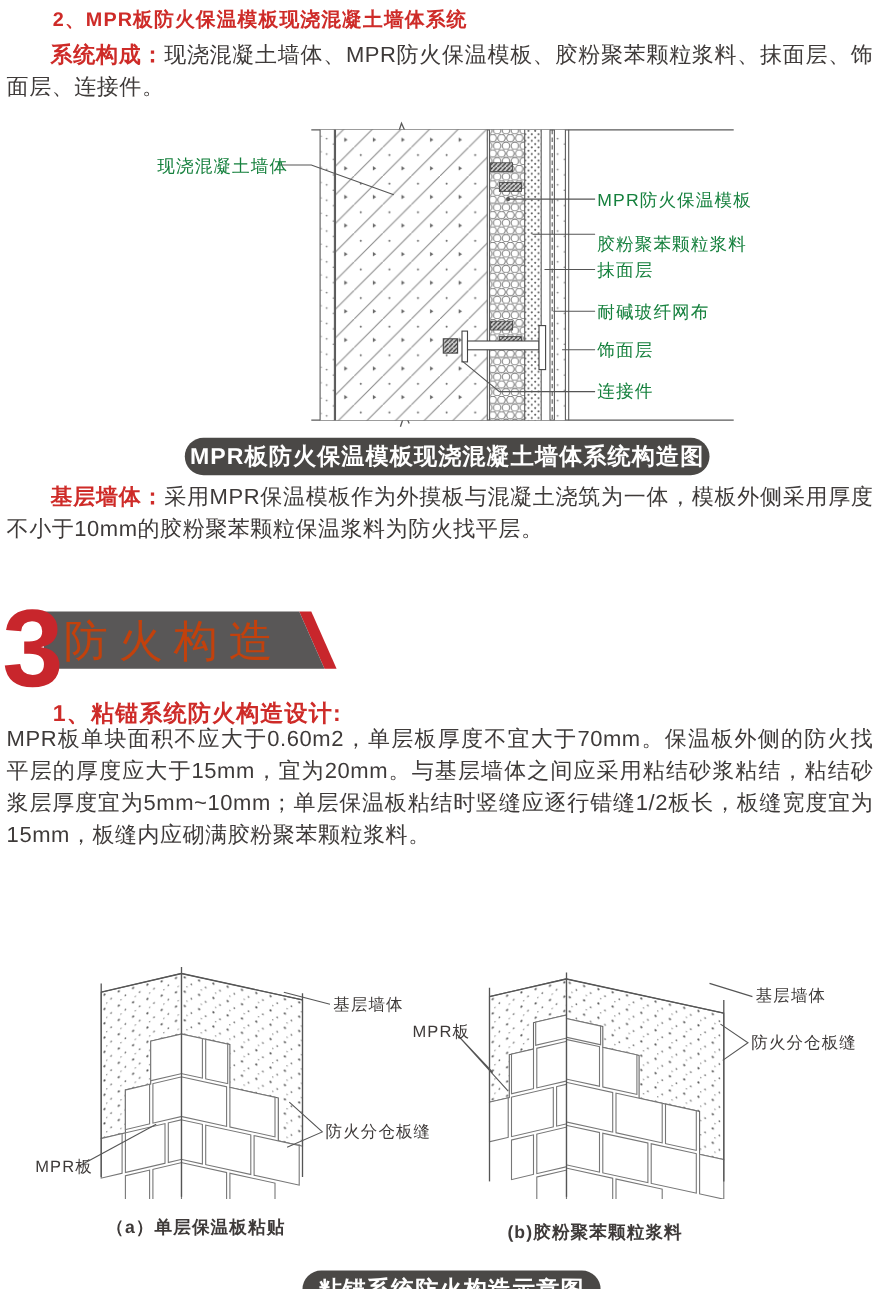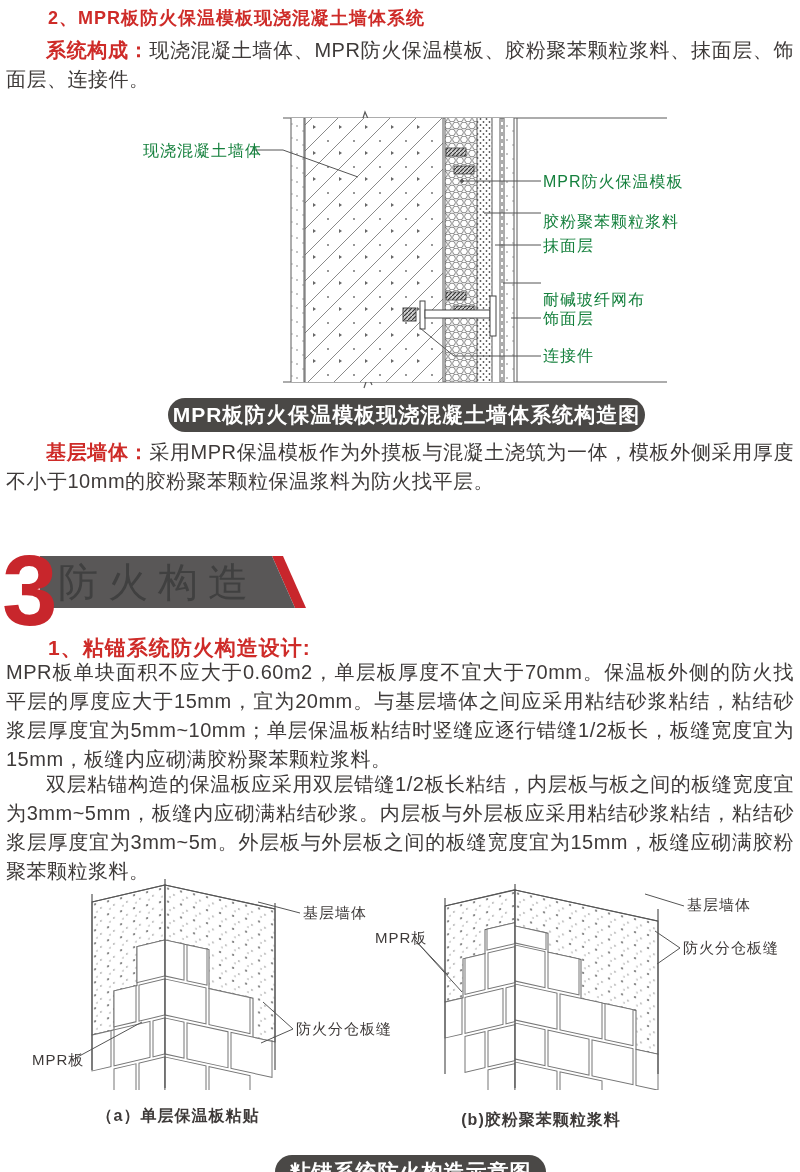--- a/index.html
+++ b/index.html
@@ -22,21 +22,21 @@
   }
   .dlabel{font-size:16px;letter-spacing:1px;white-space:nowrap;color:#15803d;}
   .slabel{font-size:15px;letter-spacing:1px;white-space:nowrap;color:#3e3a39;}
   .fig-cap{font-size:16px;font-weight:bold;letter-spacing:1px;white-space:nowrap;color:#3e3a39;margin-top:12px;}
   .sec-num{
     left:2px;top:551px;font-size:100px;line-height:0.78;font-weight:bold;
     color:#c8262c;z-index:3;
   }
   .banner-title{
     left:42px;top:556px;width:232px;height:52px;display:flex;align-items:center;
-    justify-content:center;color:#404040;font-size:40px;letter-spacing:10px;
+    justify-content:center;color:#c2410c;font-size:40px;letter-spacing:10px;
     z-index:2;white-space:nowrap;
   }
   .sub-heading{left:48px;top:634px;font-size:21px;font-weight:bold;letter-spacing:1px;}
   svg{display:block;}
 </style>
 </head>
 <body>
 
 <div class="page">
 
@@ -132,40 +132,39 @@
       <line x1="363" y1="175" x2="401" y2="175"></line>
       <line x1="371" y1="210" x2="401" y2="210"></line>
       <polyline points="401,248 314,248 280,220"></polyline>
     </g>
   </svg>
 
   <div class="abs dlabel" style="left:143px;top:141px;">现浇混凝土墙体</div>
   <div class="abs dlabel" style="left:543px;top:172px;">MPR防火保温模板</div>
   <div class="abs dlabel" style="left:543px;top:192px;margin-top:20px;">胶粉聚苯颗粒浆料</div>
   <div class="abs dlabel" style="left:543px;top:236px;">抹面层</div>
-  <div class="abs dlabel" style="left:543px;top:290px;">耐碱玻纤网布</div>
+  <div class="abs dlabel" style="left:543px;top:274px;">耐碱玻纤网布</div>
   <div class="abs dlabel" style="left:543px;top:309px;text-align:right;">饰面层</div>
   <div class="abs dlabel" style="left:543px;top:346px;">连接件</div>
 
   <div class="abs pill" style="left:168px;top:398px;width:477px;text-align:center;">MPR板防火保温模板现浇混凝土墙体系统构造图</div>
 
   <p class="abs body-p indent" style="top:438px;margin:0;">
     <span class="red lead">基层墙体：</span><span>采用MPR保温模板作为外摸板与混凝土浇筑为一体，模板外侧采用厚度不小于10mm的胶粉聚苯颗粒保温浆料为防火找平层。</span>
   </p>
 
   <svg class="abs" style="left:0;top:546px;" width="340" height="70" viewBox="0 0 340 70">
     <polygon points="272,10 283,10 306,62 295,62" fill="#c8262c"></polygon>
     <polygon points="40,10 272,10 295,62 40,62" fill="#595757"></polygon>
   </svg>
   <div class="abs sec-num">3</div>
   <div class="abs banner-title">防火构造</div>
 
   <div class="abs sub-heading red">1、粘锚系统防火构造设计:</div>
   <p class="abs body-p" style="top:658px;margin:0;">MPR板单块面积不应大于0.60m2，单层板厚度不宜大于70mm。保温板外侧的防火找平层的厚度应大于15mm，宜为20mm。与基层墙体之间应采用粘结砂浆粘结，粘结砂浆层厚度宜为5mm~10mm；单层保温板粘结时竖缝应逐行错缝1/2板长，板缝宽度宜为15mm，板缝内应砌满胶粉聚苯颗粒浆料。</p>
-  <p class="abs body-p indent" style="top:770px;margin:0;">双层粘锚构造的保温板应采用双层错缝1/2板长粘结，内层板与板之间的板缝宽度宜为3mm~5mm，板缝内应砌满粘结砂浆。内层板与外层板应采用粘结砂浆粘结，粘结砂浆层厚度宜为3mm~5m。外层板与外层板之间的板缝宽度宜为15mm，板缝应砌满胶粉聚苯颗粒浆料。</p>
 
   <svg class="abs" style="left:30px;top:878px;" width="370" height="212" viewBox="0 0 370 212">
     <defs>
       <pattern id="faSpk" width="13" height="13" patternUnits="userSpaceOnUse">
         <rect width="13" height="13" fill="#ffffff"></rect>
         <circle cx="3" cy="3" r="1" fill="#555"></circle>
         <circle cx="9" cy="8" r="0.8" fill="#777"></circle>
         <circle cx="5" cy="11" r="0.7" fill="#888"></circle>
       </pattern>
     </defs>

